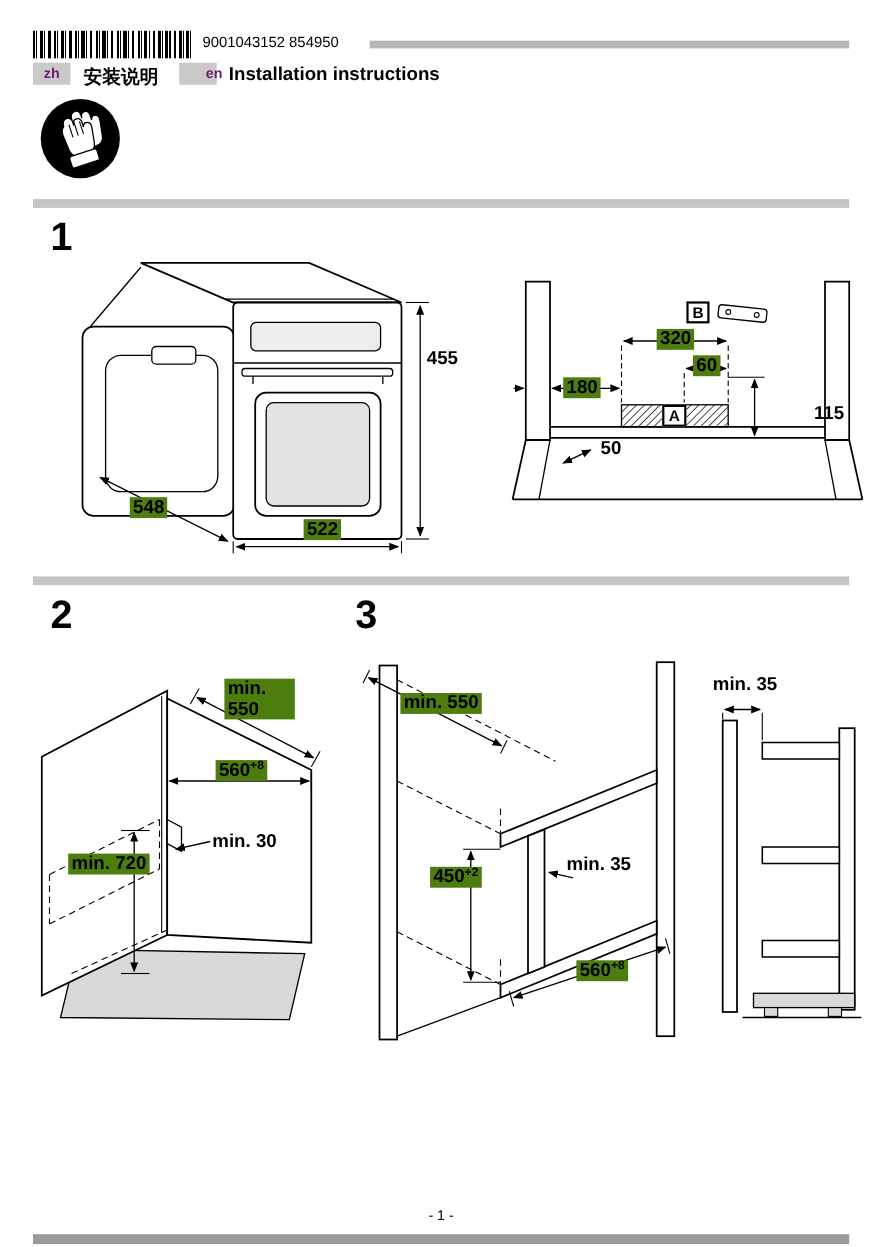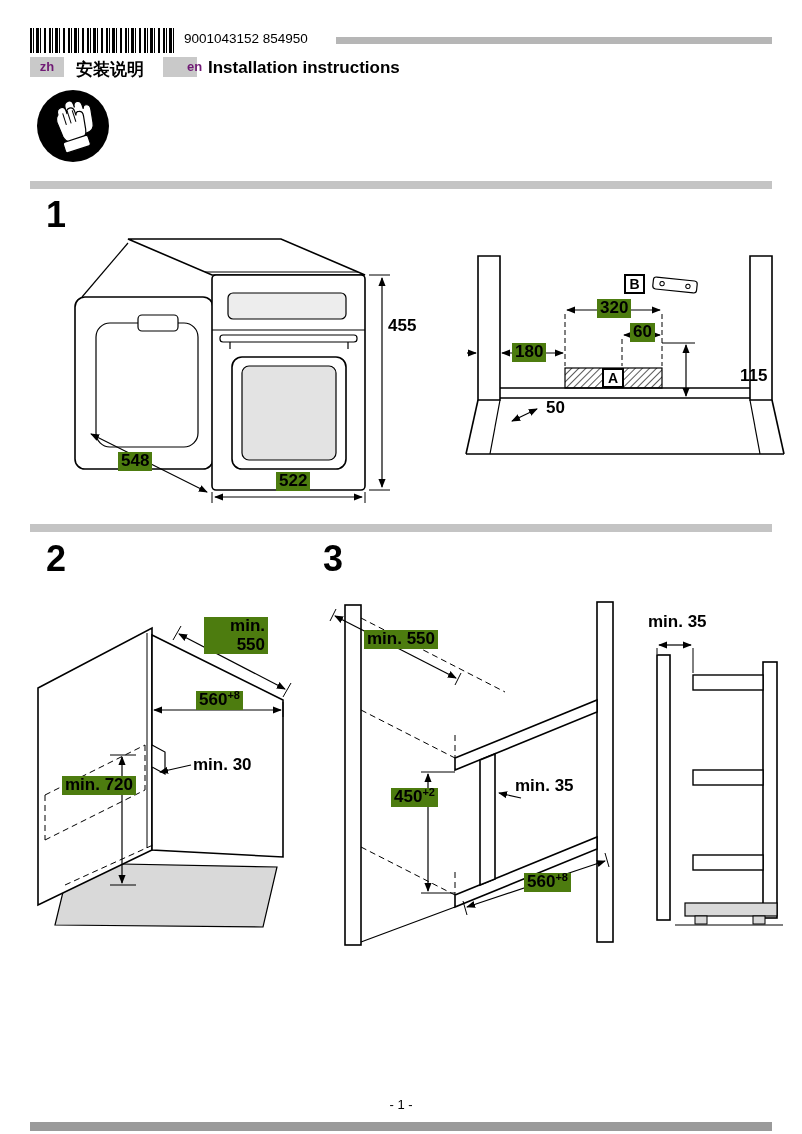--- a/index.html
+++ b/index.html
@@ -2,21 +2,21 @@
 <html><head>
 <meta charset="utf-8">
 <style>
   * { margin:0; padding:0; box-sizing:border-box; }
   body { background:#fff; }
   .page { position:relative; width:802px; height:1134px; background:#fff;
           font-family:"Liberation Sans","DejaVu Sans",sans-serif; color:#000; overflow:hidden; }
   .bar { position:absolute; background:#c4c4c4; }
   .lbl { position:absolute; font-weight:bold; font-size:17px; line-height:1.1; white-space:nowrap; }
   .lbl.bg { background:#4d7c0f; padding:0 3px; }
-  .two-line { white-space:pre-line; text-align:right; }
+  .two-line { white-space:pre-line; text-align:left; }
   .sup { font-size:11px; position:relative; top:-6px; }
   .abox { position:absolute; border:2px solid #000; background:#fff; font-weight:bold;
           font-size:14px; text-align:center; }
   .langtag { position:absolute; width:34px; height:20px; background:#c9c9c9; color:#701a75;
              font-weight:bold; font-size:13px; text-align:center; line-height:20px; }
   .langtitle { position:absolute; font-weight:bold; font-size:17px; }
   .secnum { position:absolute; font-weight:bold; font-size:36px; }
   .barcode { position:absolute; left:30px; top:28px; width:146px; height:25px;
     background-image:repeating-linear-gradient(90deg,
       #000 0 2px, #fff 2px 3px, #000 3px 4px, #fff 4px 6px,

